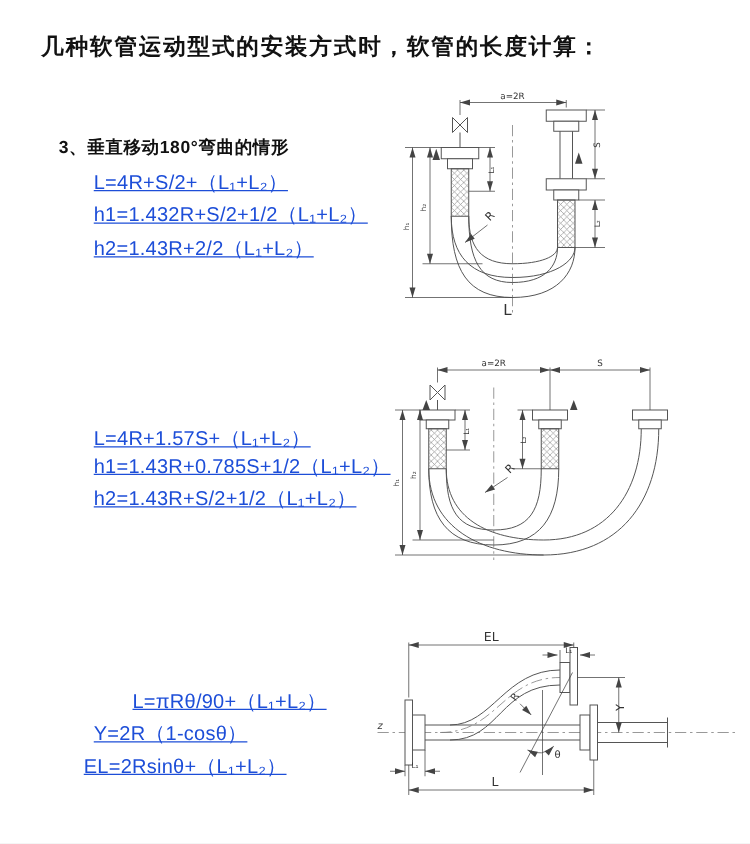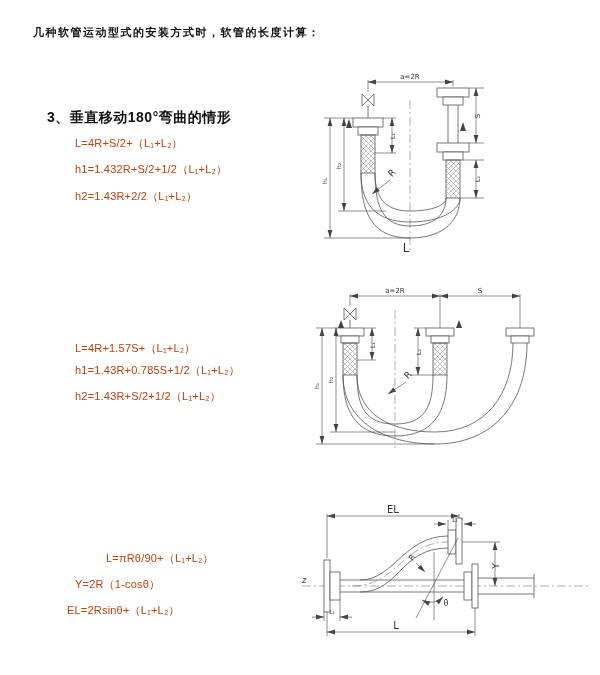--- a/index.html
+++ b/index.html
@@ -2,23 +2,23 @@
 <html><head>
 <meta charset="utf-8">
 <style>
   html,body{margin:0;padding:0;background:#e8e8e8;}
   .page{
     position:relative;width:600px;height:675px;background:#ffffff;
     font-family:"Liberation Sans","DejaVu Sans",sans-serif;color:#111;
     overflow:hidden;margin:0 auto;
   }
   .t{position:absolute;white-space:nowrap;}
-  .title{left:33px;top:25px;font-size:11px;font-weight:bold;letter-spacing:1.5px;}
+  .title{left:33px;top:25px;font-size:18px;font-weight:bold;letter-spacing:1.5px;}
   .heading{font-size:14px;font-weight:bold;letter-spacing:0.5px;}
-  .formula{font-size:11px;font-weight:500;letter-spacing:0.2px;color:#c2410c;}
+  .formula{font-size:16px;font-weight:500;letter-spacing:0.2px;color:#1d4ed8;text-decoration:underline;}
   .s1h{left:47px;top:109px;} .s1f1{left:75px;top:136px;} .s1f2{left:75px;top:162px;} .s1f3{left:75px;top:189px;}
   .s2h{left:47px;top:310px;} .s2f1{left:75px;top:341px;} .s2f2{left:75px;top:363px;} .s2f3{left:75px;top:389px;}
   .s3h{left:47px;top:524px;} .s3f1{left:75px;top:551px;margin-left:31px;} .s3f2{left:75px;top:577px;} .s3f3{left:67px;top:603px;}
   .dg{position:absolute;}
   .d1{left:316px;top:66px;} .d2{left:310px;top:284px;} .d3{left:298px;top:502px;}
   svg{display:block;}
   svg text{font-family:"DejaVu Sans","Liberation Sans",sans-serif;fill:#333;}
   .ln{stroke:#555;stroke-width:0.8;fill:none;}
   .fl{stroke:#555;stroke-width:0.8;fill:#ffffff;}
   .dim{stroke:#444;stroke-width:0.6;fill:none;}

